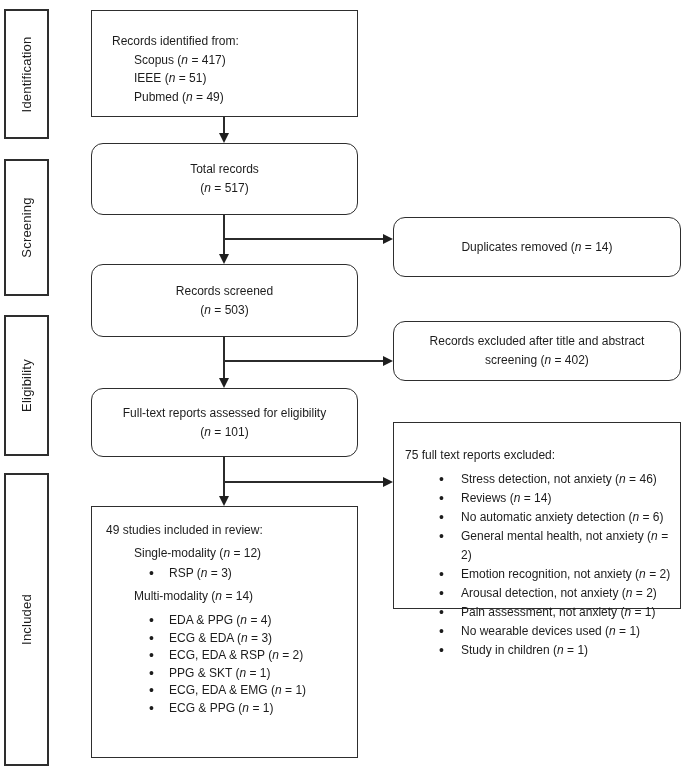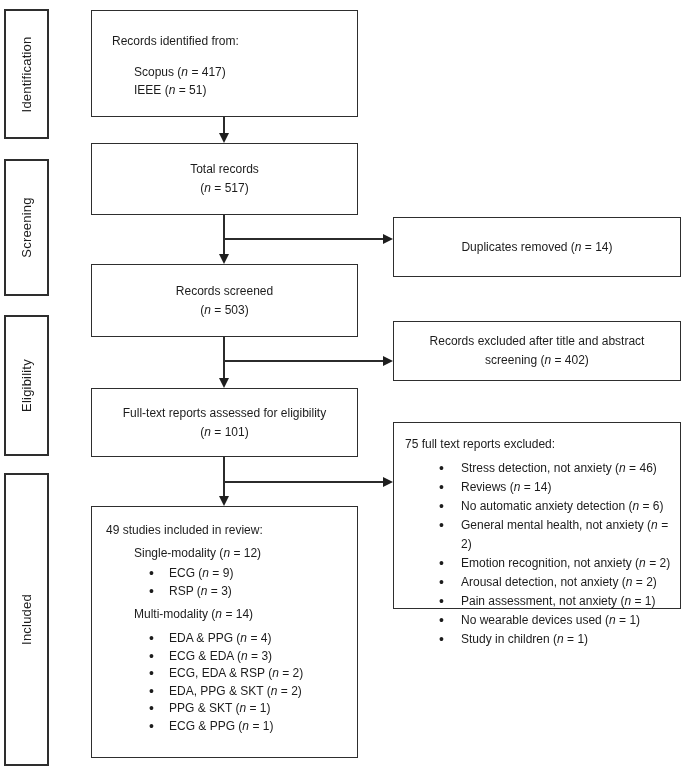--- a/index.html
+++ b/index.html
@@ -48,34 +48,35 @@
   .right-col { left: 393px; width: 288px; }
 
   .box-identified { top: 10px;  height: 107px; padding: 21px 6px 0 20px; line-height: 18.5px; }
   .box-total      { top: 143px; height: 72px;  }
   .box-screened   { top: 264px; height: 73px;  }
   .box-fulltext   { top: 388px; height: 69px;  }
   .box-included   { top: 506px; height: 252px; padding: 14px 8px 0 14px; line-height: 18px; }
 
   .box-duplicates { top: 217px; height: 60px; }
   .box-excluded   { top: 321px; height: 60px; }
-  .box-reports    { top: 422px; height: 187px; padding: 12px 6px 0 11px; }
+  .box-reports    { top: 422px; height: 187px; padding: 23px 6px 0 11px; }
 
   .centered {
     display: flex;
     flex-direction: column;
     align-items: center;
     justify-content: center;
     text-align: center;
+    border-radius: 12px;
   }
 
   
   ul { margin: 0; padding: 0; list-style: none; }
 
-  .indent-list { margin-top: 12px; }
+  .indent-list { margin-top: 0; }
   .indent-list li { padding-left: 22px; line-height: 18.5px; }
 
   .bullet-list li {
     position: relative;
     line-height: 19px;
   }
   .bullet-list li::before {
     content: "\2022";
     position: absolute;
     font-size: 14px;
@@ -154,20 +155,21 @@
   </div>
   <div class="box stage stage-included">
     <span>Included</span>
   </div>
 
   <div class="box main-col box-identified">
     <div>Records identified from:</div>
     <ul class="indent-list">
         <li>Scopus (<i>n</i> = 417)</li>
         <li>IEEE (<i>n</i> = 51)</li>
+        <li>Pubmed (<i>n</i> = 49)</li>
       </ul>
   </div>
 
   <div class="box main-col box-total centered">
     <div>Total records</div>
     <div>(<i>n</i> = 517)</div>
   </div>
 
   <div class="box main-col box-screened centered">
     <div>Records screened</div>
@@ -176,30 +178,29 @@
 
   <div class="box main-col box-fulltext centered">
     <div>Full-text reports assessed for eligibility</div>
     <div>(<i>n</i> = 101)</div>
   </div>
 
   <div class="box main-col box-included">
     <div>49 studies included in review:</div>
     <div class="group-heading">Single-modality (<i>n</i> = 12)</div>
     <ul class="bullet-list modality-list single-list">
-        <li>ECG (<i>n</i> = 9)</li>
         <li>RSP (<i>n</i> = 3)</li>
       </ul>
     <div class="group-heading">Multi-modality (<i>n</i> = 14)</div>
     <ul class="bullet-list modality-list multi-list">
         <li>EDA &amp; PPG (<i>n</i> = 4)</li>
         <li>ECG &amp; EDA (<i>n</i> = 3)</li>
         <li>ECG, EDA &amp; RSP (<i>n</i> = 2)</li>
-        <li>EDA, PPG &amp; SKT (<i>n</i> = 2)</li>
         <li>PPG &amp; SKT (<i>n</i> = 1)</li>
+        <li>ECG, EDA &amp; EMG (<i>n</i> = 1)</li>
         <li>ECG &amp; PPG (<i>n</i> = 1)</li>
       </ul>
   </div>
 
   <div class="box right-col box-duplicates centered">
     <div>Duplicates removed (<i>n</i> = 14)</div>
   </div>
 
   <div class="box right-col box-excluded centered">
     <div>Records excluded after title and abstract</div>

